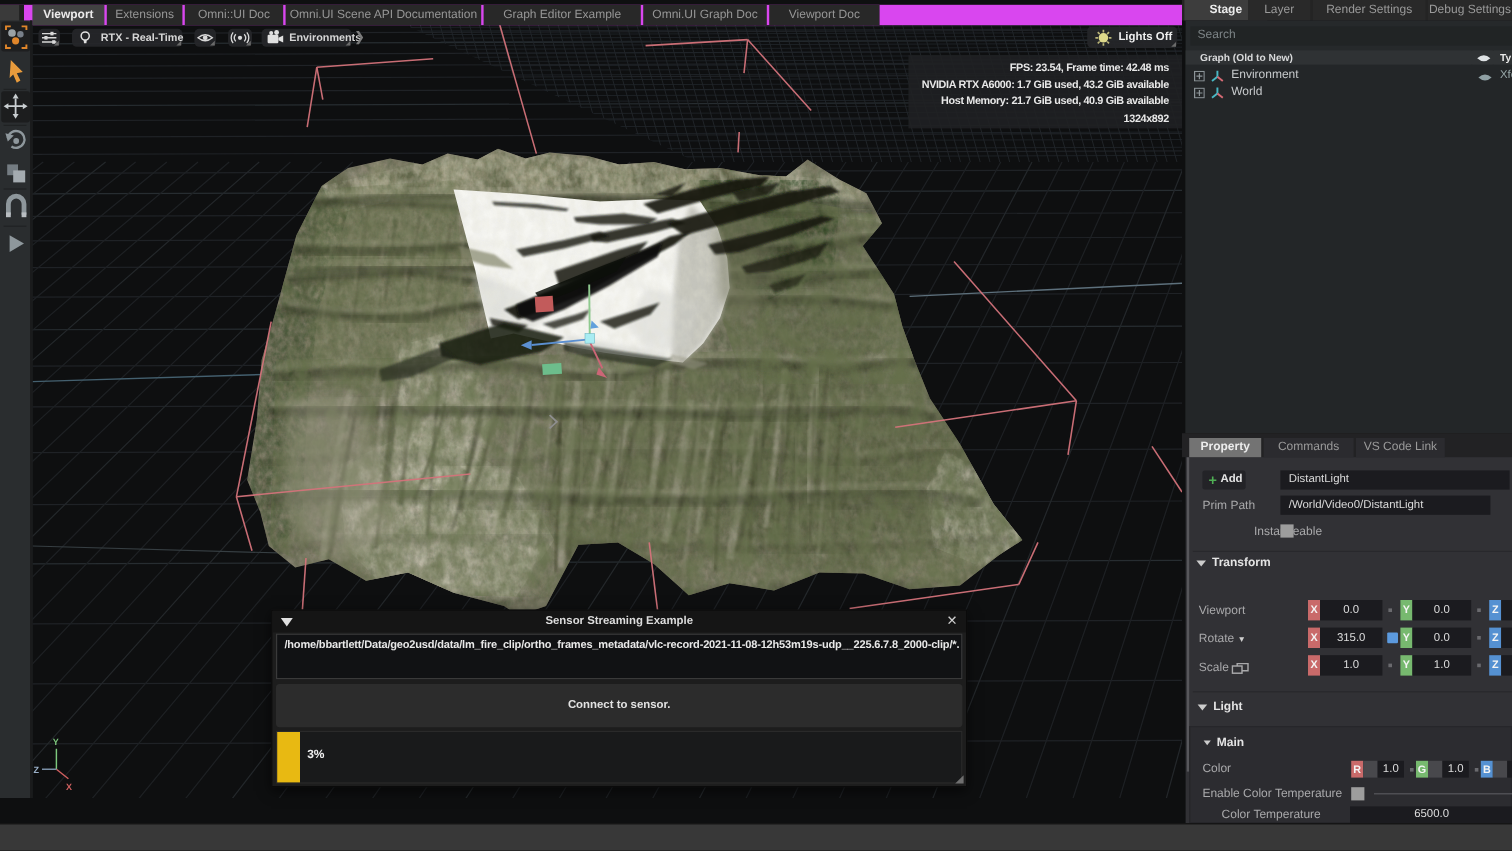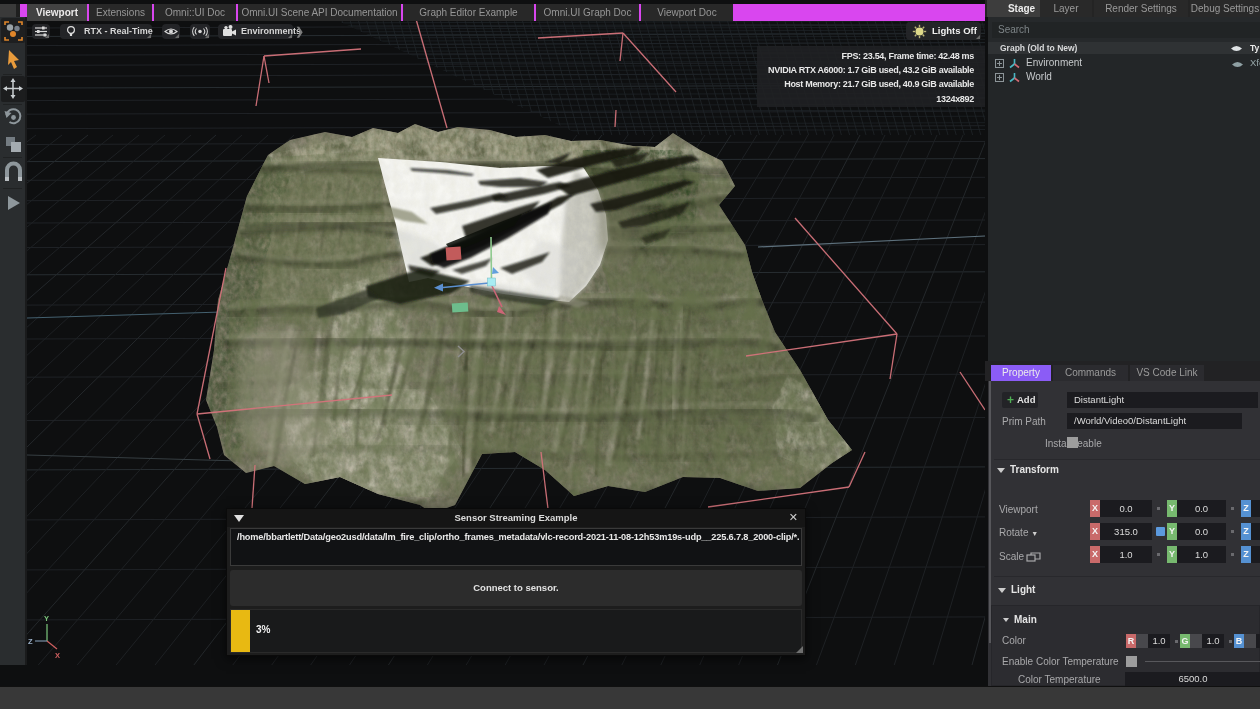--- a/index.html
+++ b/index.html
@@ -34,21 +34,21 @@
 #dlgbtn { position:absolute; left:3px; top:61px; width:572px; height:36px; background:#2c2c2c; border-radius:3px; color:#e2e2e2; font-size:9.5px; font-weight:bold; text-align:center; line-height:36px; }
 #dlgprog { position:absolute; left:3px; top:100px; width:572px; height:44px; background:#191a1b; border:1px solid #2a2a2a; }
 #dlgbar { position:absolute; left:0px; top:0px; width:19px; height:42px; background:#e8b912; }
 #dlgpct { position:absolute; left:25px; top:14px; color:#f0f0f0; font-size:10px; font-weight:bold; }
 
 
 #stagepanel { left:988px; top:17px; width:272px; height:344px; background:#26292b; }
 #proppanel  { left:988px; top:365px; width:272px; height:321px; background:#313135; }
 #propbar { left:985px; top:361px; width:275px; height:20px; background:#222224; z-index:5; }
 #propbar .tab { position:absolute; top:4px; height:16px; background:#2b2b2f; color:#9a9a9a; font-size:10px; line-height:16px; text-align:center; }
-#propbar .tab.on { background:#8b5cf6; color:#ececec; font-weight:normal; }
+#propbar .tab.on { background:#737373; color:#ececec; font-weight:bold; }
 
 
 #search { position:absolute; left:4px; top:5px; width:268px; height:16px; background:#212425; color:#7d8487; font-size:10px; line-height:16px; padding-left:6px; }
 #stghdr { position:absolute; left:0px; top:25px; width:272px; height:12px; background:#2f3234; color:#d9dadb; font-size:8.5px; font-weight:bold; line-height:12px; }
 #stgrows { position:absolute; left:0; top:37px; width:272px; height:307px; background:#232628; }
 .stgrow { position:absolute; left:0; width:272px; height:14px; color:#c7cacc; font-size:10px; line-height:14px; }
 .colline { position:absolute; top:25px; width:1px; height:319px; background:#1d1f20; }
 
 
 .plabel { position:absolute; color:#a9a9ab; font-size:10px; white-space:nowrap; }

